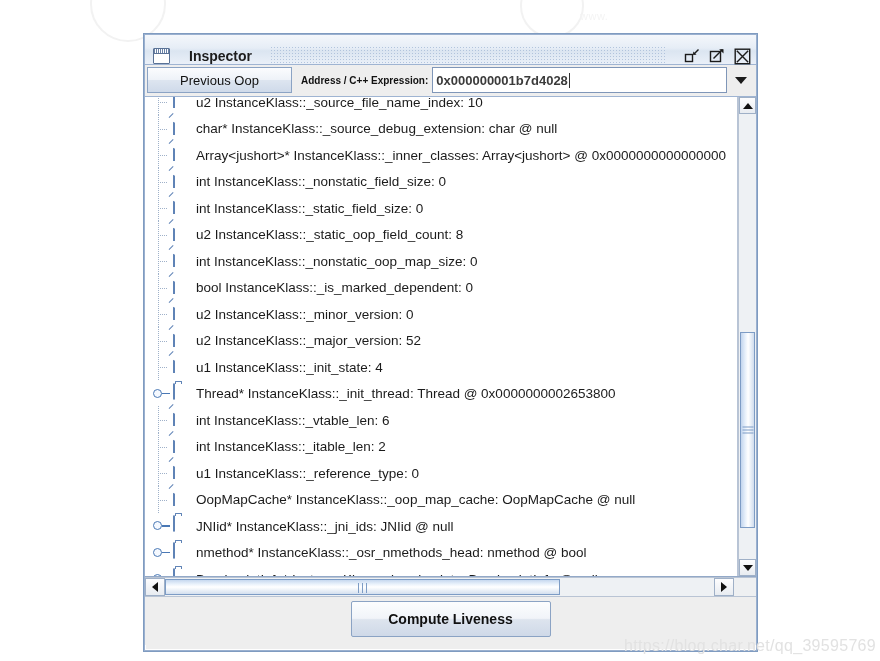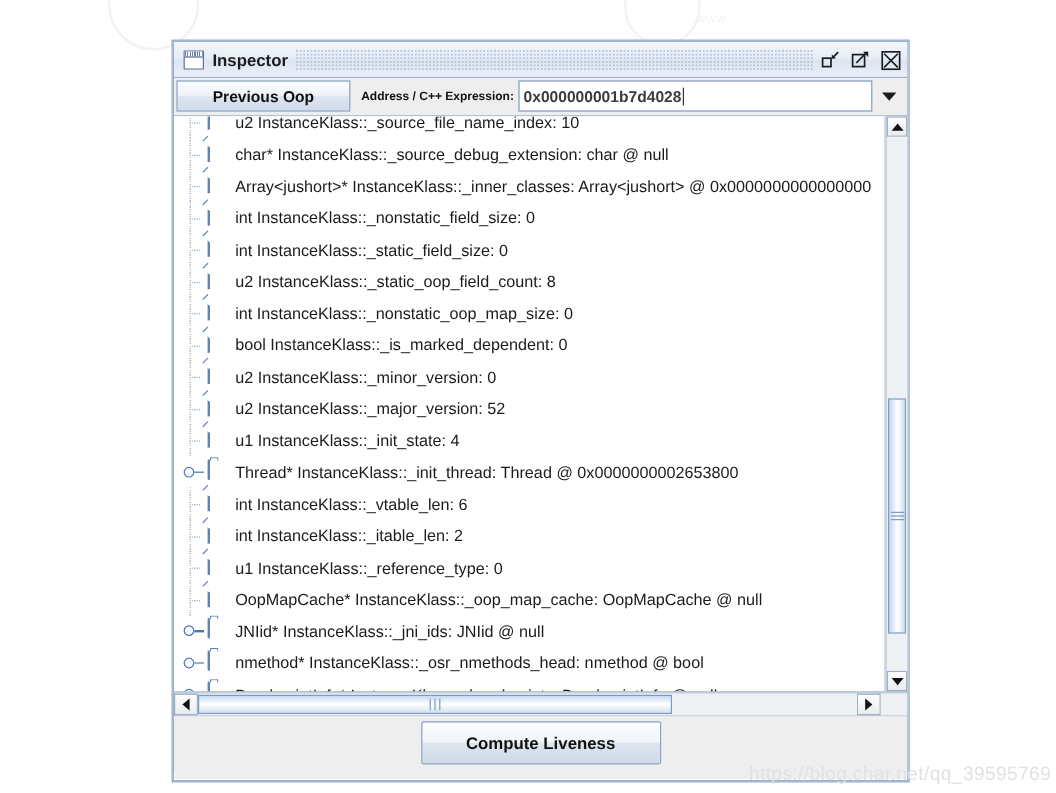--- a/index.html
+++ b/index.html
@@ -39,23 +39,24 @@
     position:absolute; left:143px; top:33px; width:615px; height:619px;
     border:1px solid #7f9bc0; box-sizing:border-box; pointer-events:none;
   }
 
   
   .titlebar {
     position:relative;
     height:30px;
     background: linear-gradient(to bottom, #f4f7fb 0%, #e6edf6 45%, #dbe5f1 55%, #eaf0f8 100%);
     border-bottom:1px solid #9fb4d2;
-    display:flex; align-items:center;
+    display:flex; align-items:flex-end;
     padding:0 6px 0 8px;
     box-sizing:border-box;
+    gap:12px;
   }
   .title-icon {
     width:15px; height:14px; flex:0 0 auto;
     background:#ffffff;
     border:1px solid #5a7296;
     border-radius:1px;
     position:relative;
     margin-right:7px;
   }
   .title-icon::before{
@@ -84,21 +85,21 @@
     background:#eeeeee;
     border-bottom:1px solid #9fb4d2;
     box-sizing:border-box;
     padding:2px 2px 3px 2px;
   }
   .btn-prev {
     width:143px;
     background: linear-gradient(to bottom,#fbfcfe 0%, #eef2f8 48%, #dde5f0 52%, #cfdaea 100%);
     border:1px solid #8ba3c4;
     border-radius:0;
-    font-size:13px; font-weight:bold; color:#111;
+    font-size:13px; font-weight:normal; color:#111;
     display:flex; align-items:center; justify-content:center;
     cursor:default;
   }
   .addr-label {
     display:flex; align-items:center;
     padding:0 4px 0 9px;
     font-size:10px; font-weight:bold; color:#111;
     white-space:nowrap;
   }
   .addr-field {

